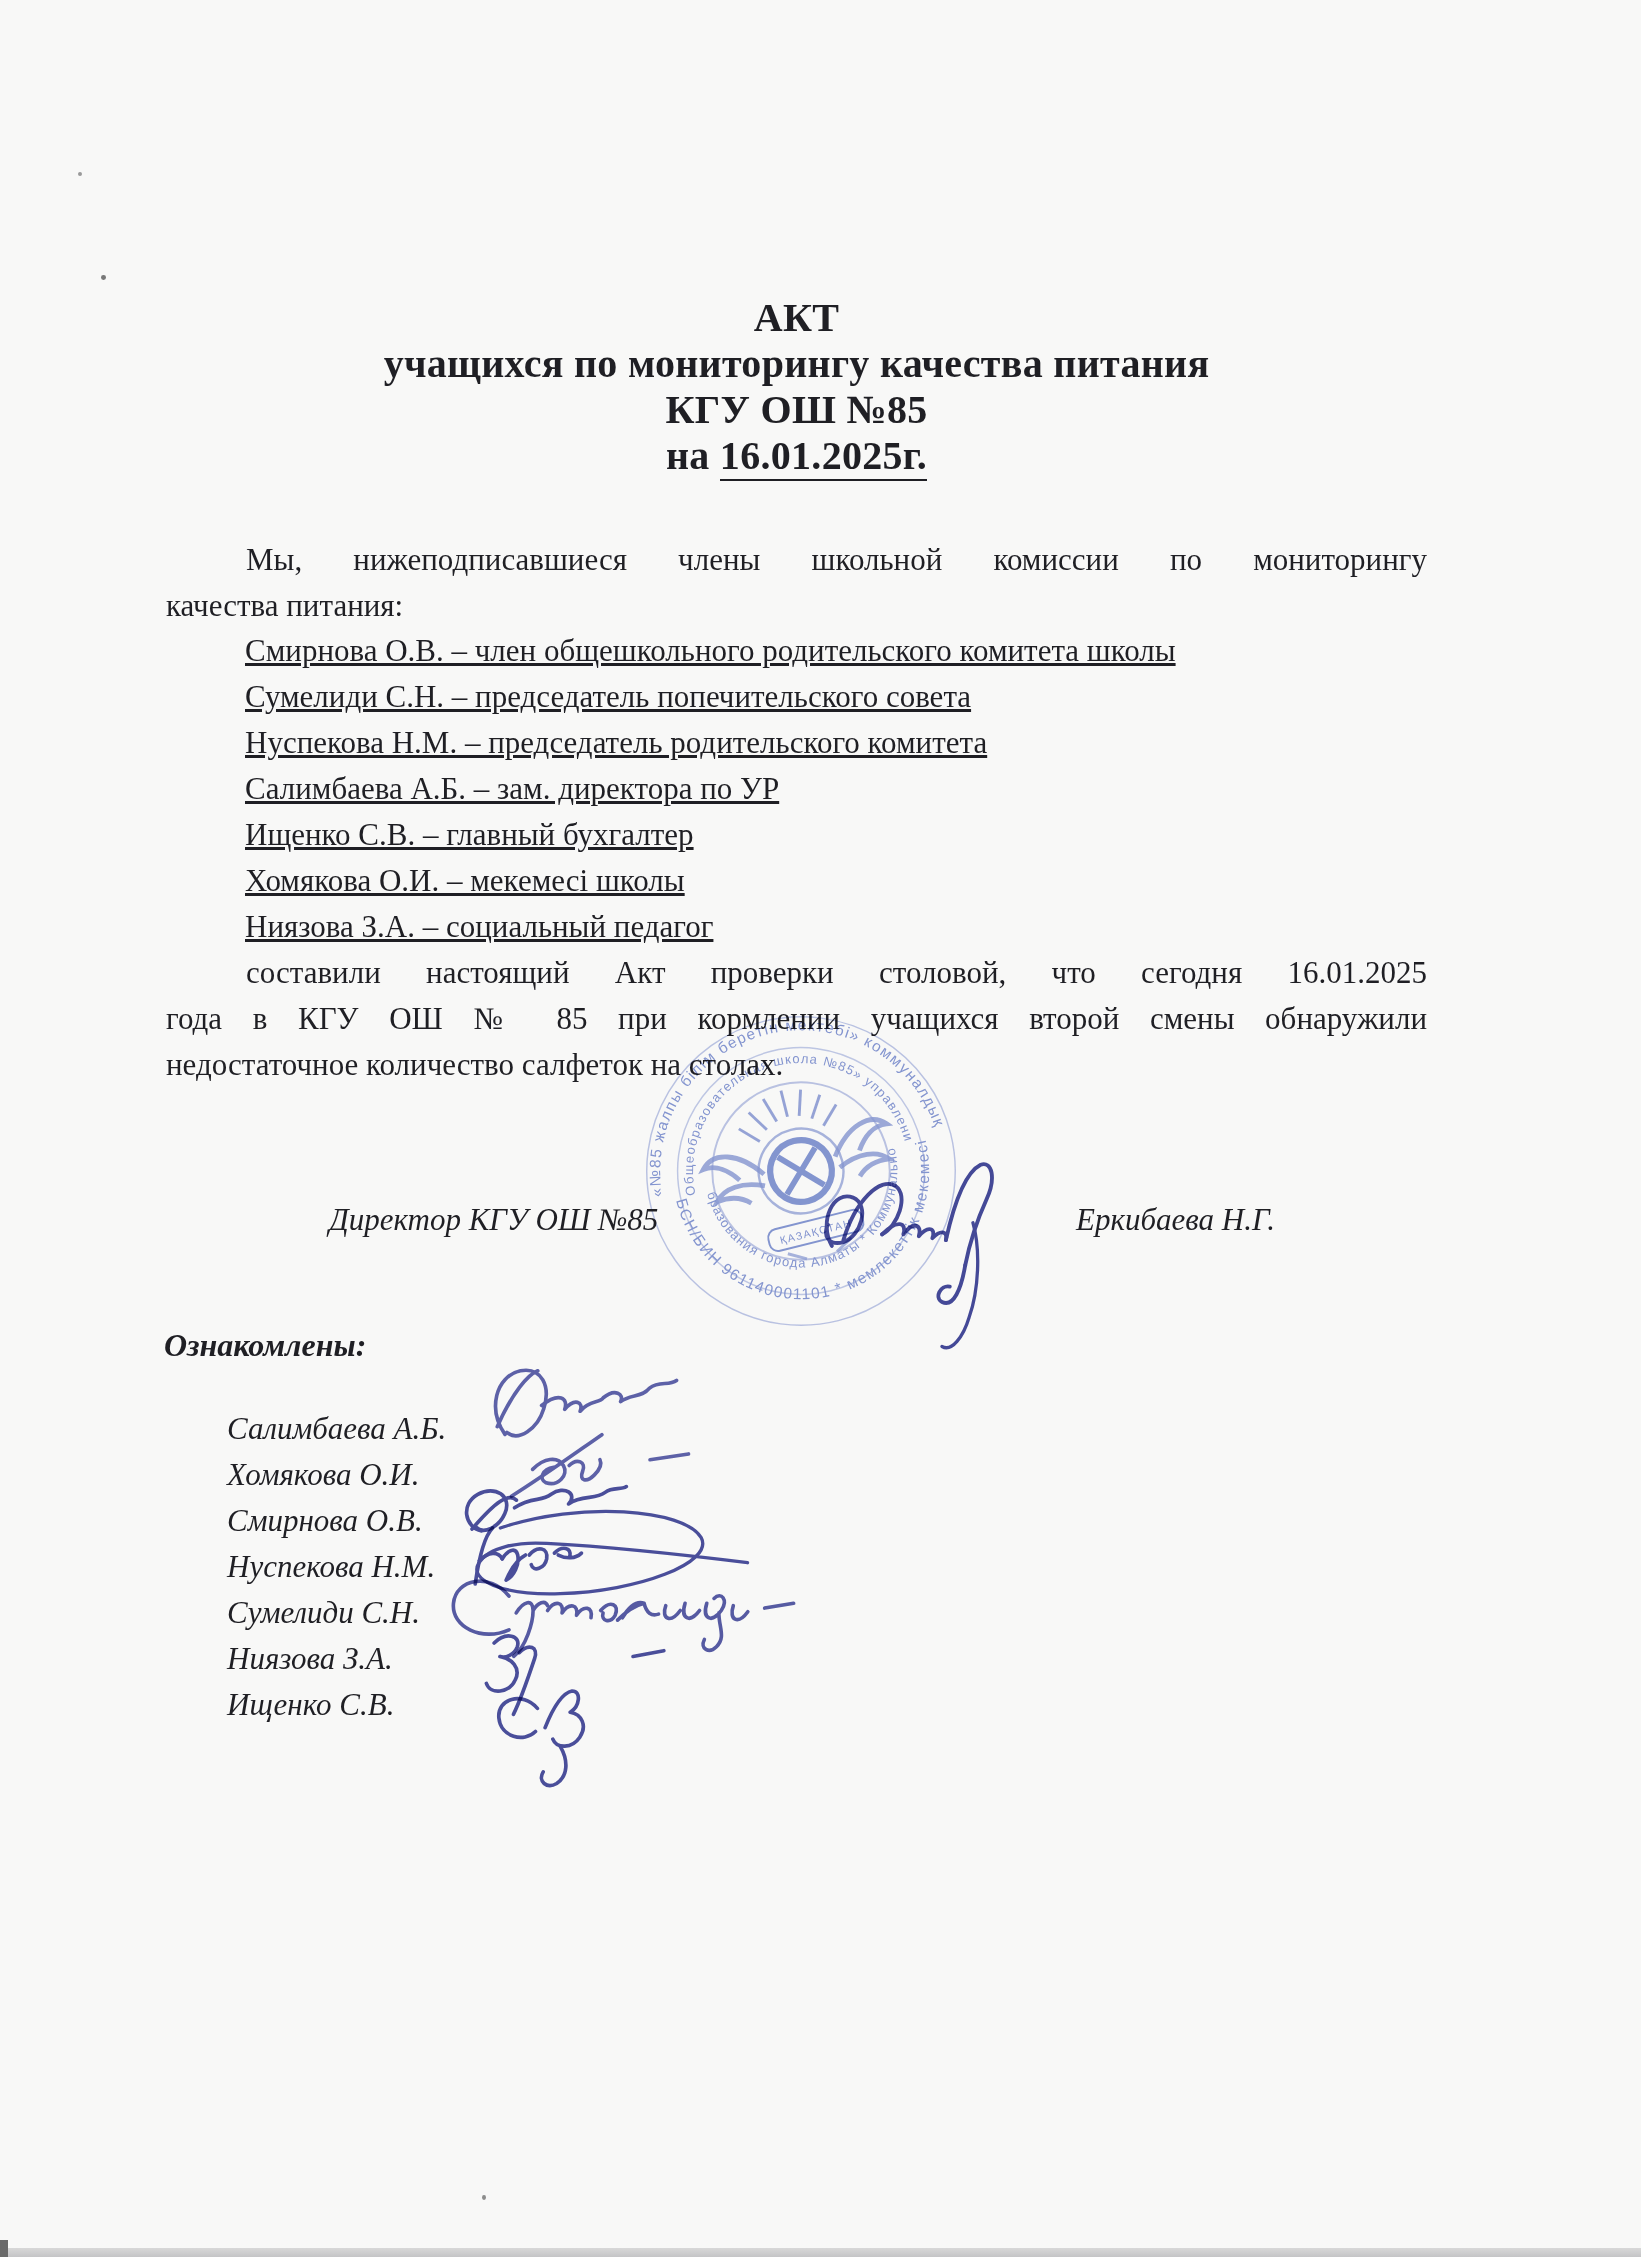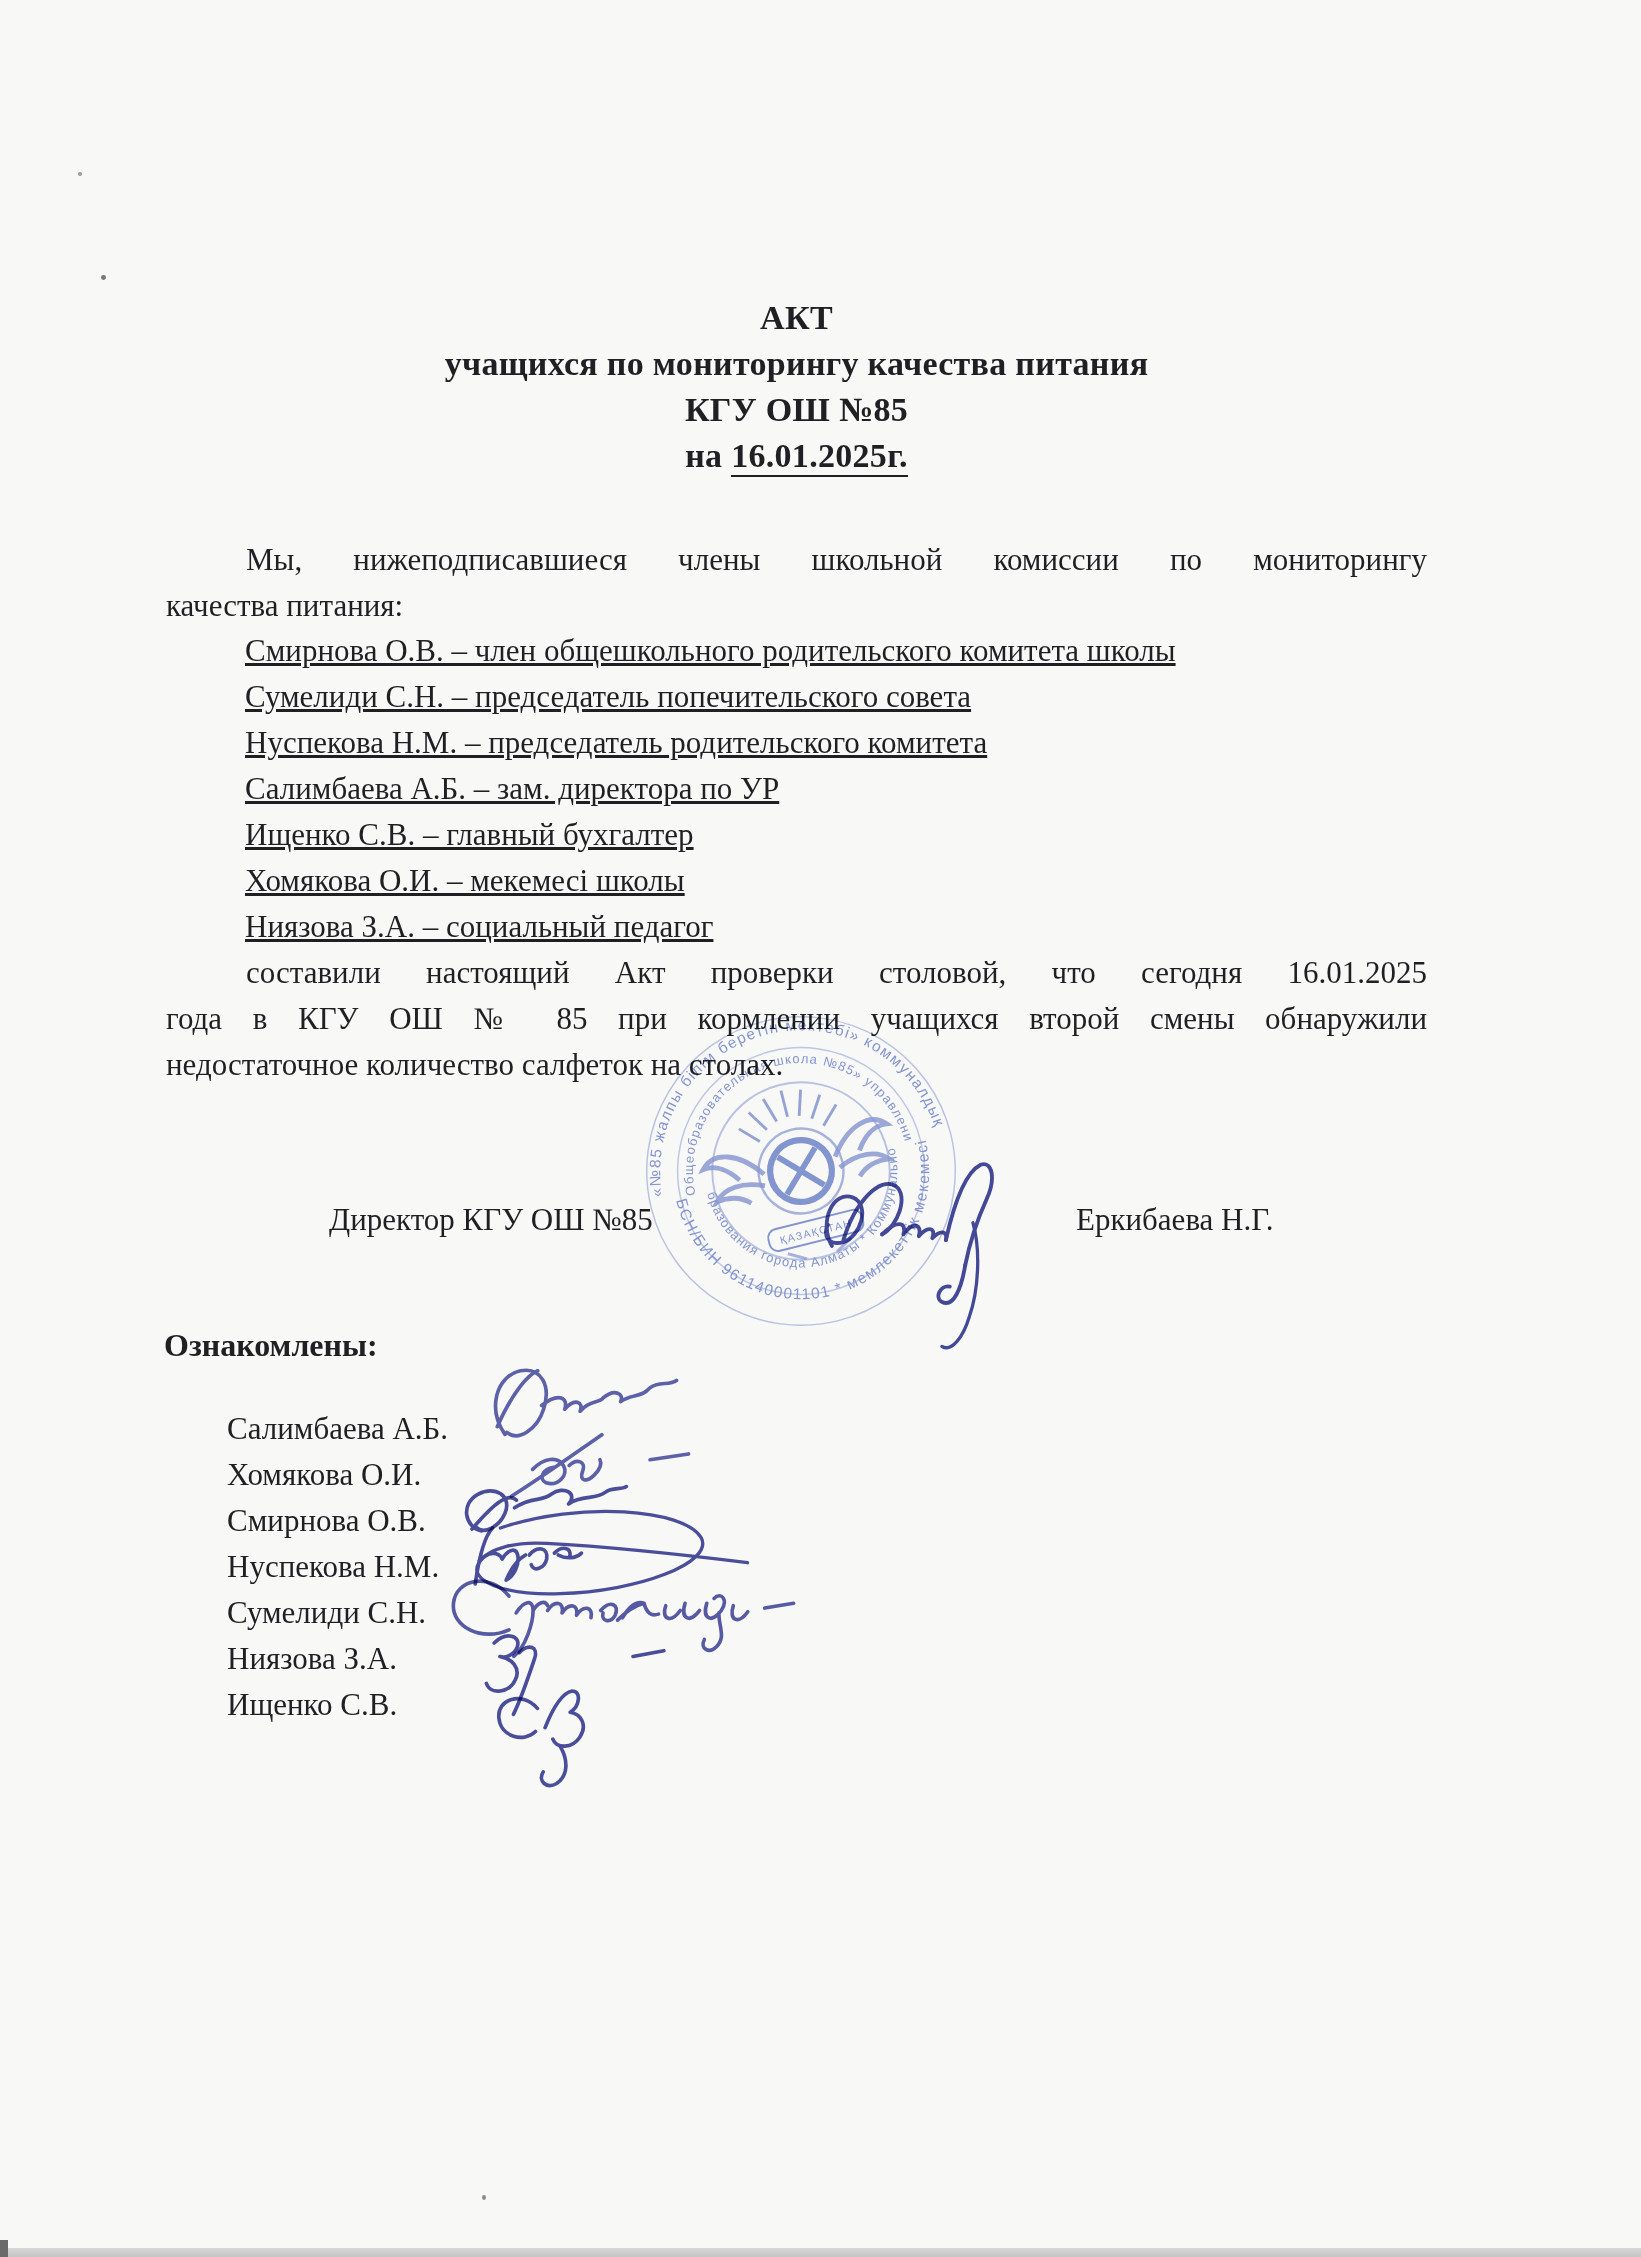--- a/index.html
+++ b/index.html
@@ -2,27 +2,27 @@
 <html><head>
 <meta charset="utf-8">
 <style>
   html,body{margin:0;padding:0;background:#e9e9e9;}
   .page{
     position:relative;width:1641px;height:2257px;margin:0 auto;
     background:#f8f8f7;color:#1f1f24;overflow:hidden;
     font-family:"Liberation Serif", serif;
   }
   .col{position:absolute;left:166px;width:1261px;}
-  .title-block{top:295px;text-align:center;font-weight:bold;font-size:34px;line-height:46px;letter-spacing:0.3px;}
+  .title-block{top:295px;text-align:center;font-weight:bold;font-size:40px;line-height:46px;letter-spacing:0.3px;}
   .u-date{border-bottom:2.9px solid #1f1f24;padding-bottom:1px;}
   .para{font-size:31px;line-height:46px;}
   .jfull{text-align:justify;text-align-last:justify;}
   .indent{text-indent:80px;}
   .member{padding-left:79px;white-space:nowrap;text-decoration:underline;}
-  .abs{position:absolute;}
+  .abs{position:absolute;font-style:italic;}
   .sig-svg{position:absolute;mix-blend-mode:multiply;}
   .sig-svg path{fill:none;stroke-linecap:round;stroke-linejoin:round;}
   #stamp-svg{position:absolute;left:640px;top:1010px;mix-blend-mode:multiply;filter:blur(0.6px);opacity:.92;}
   #stamp-svg *{font-family:"Liberation Sans", sans-serif;}
   .speck{position:absolute;border-radius:50%;}
   .scan-edge{position:absolute;left:0;top:2248px;width:1641px;height:9.7px;
     background:linear-gradient(#d8d8d8,#c2c2c4);}
   .scan-corner{position:absolute;left:0;top:2240px;width:7.7px;height:17.4px;background:#6a6a6a;}
 </style>
 </head>

